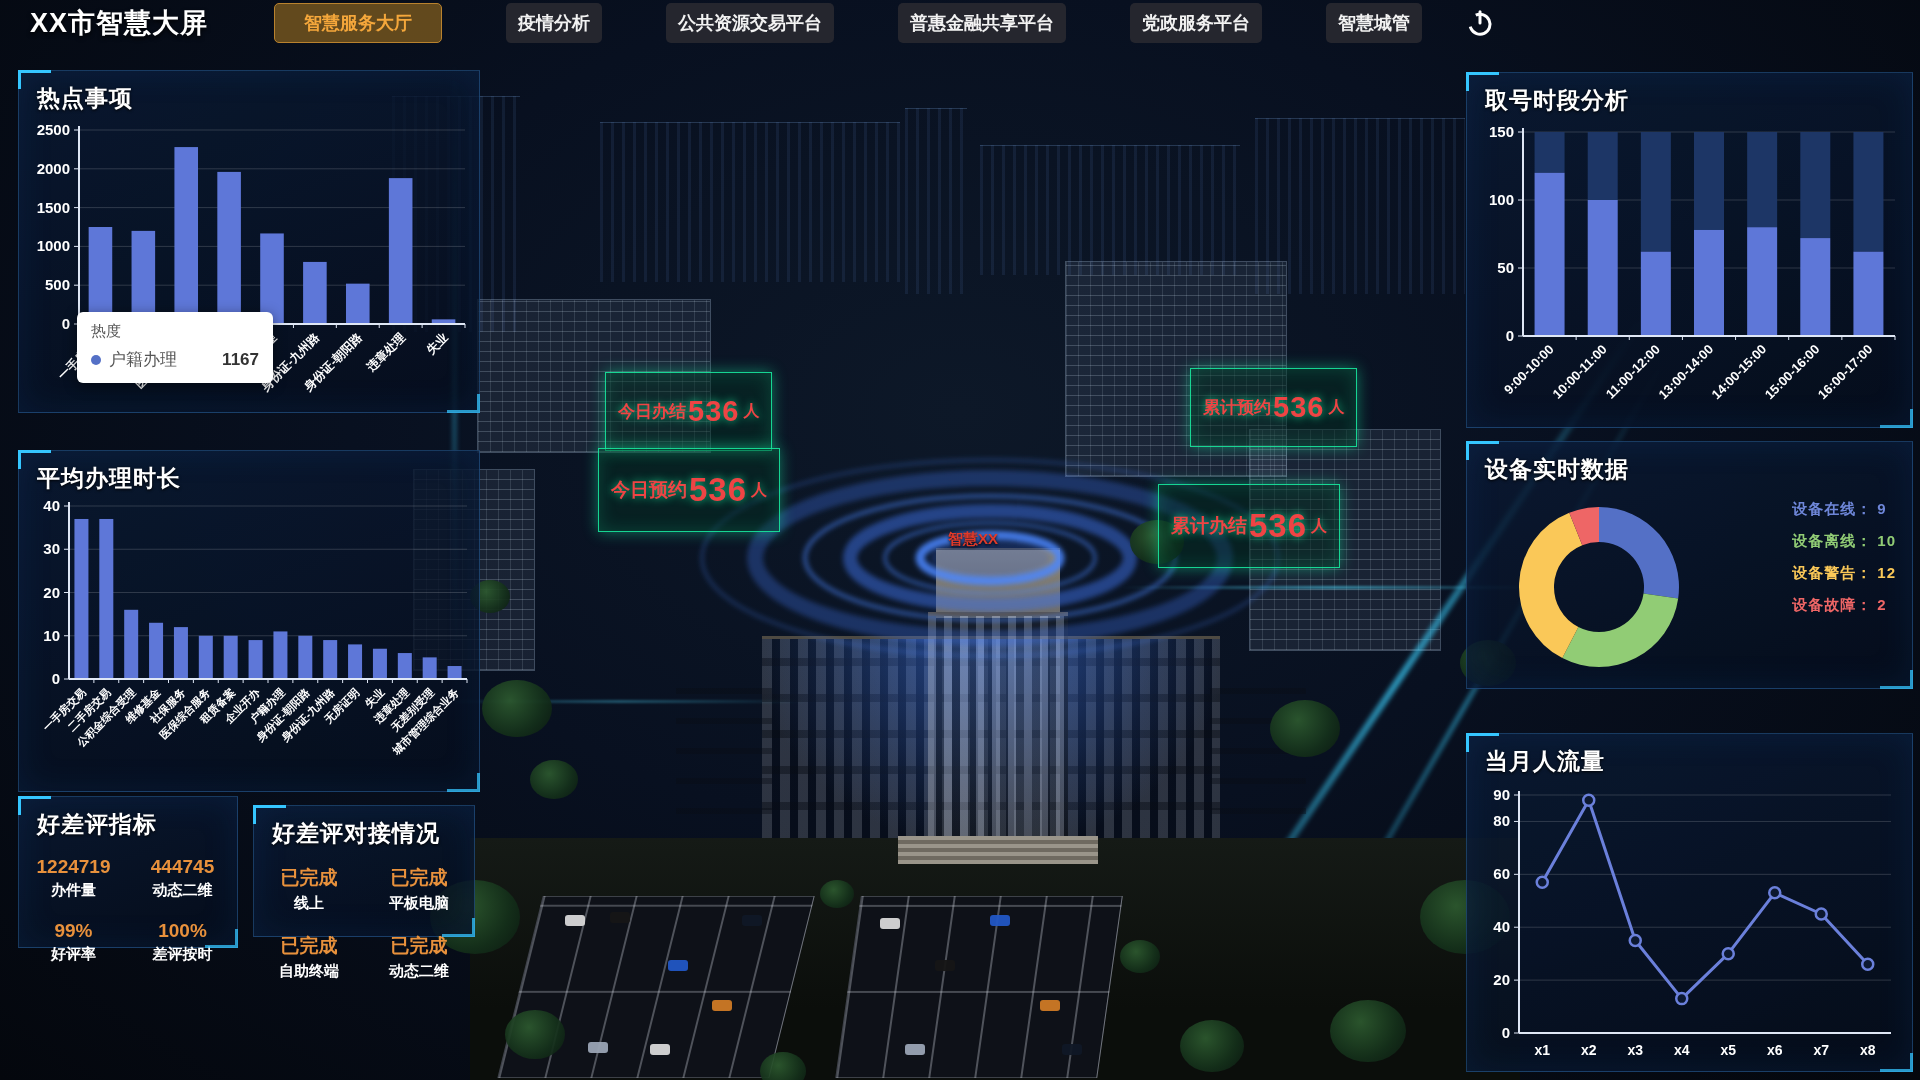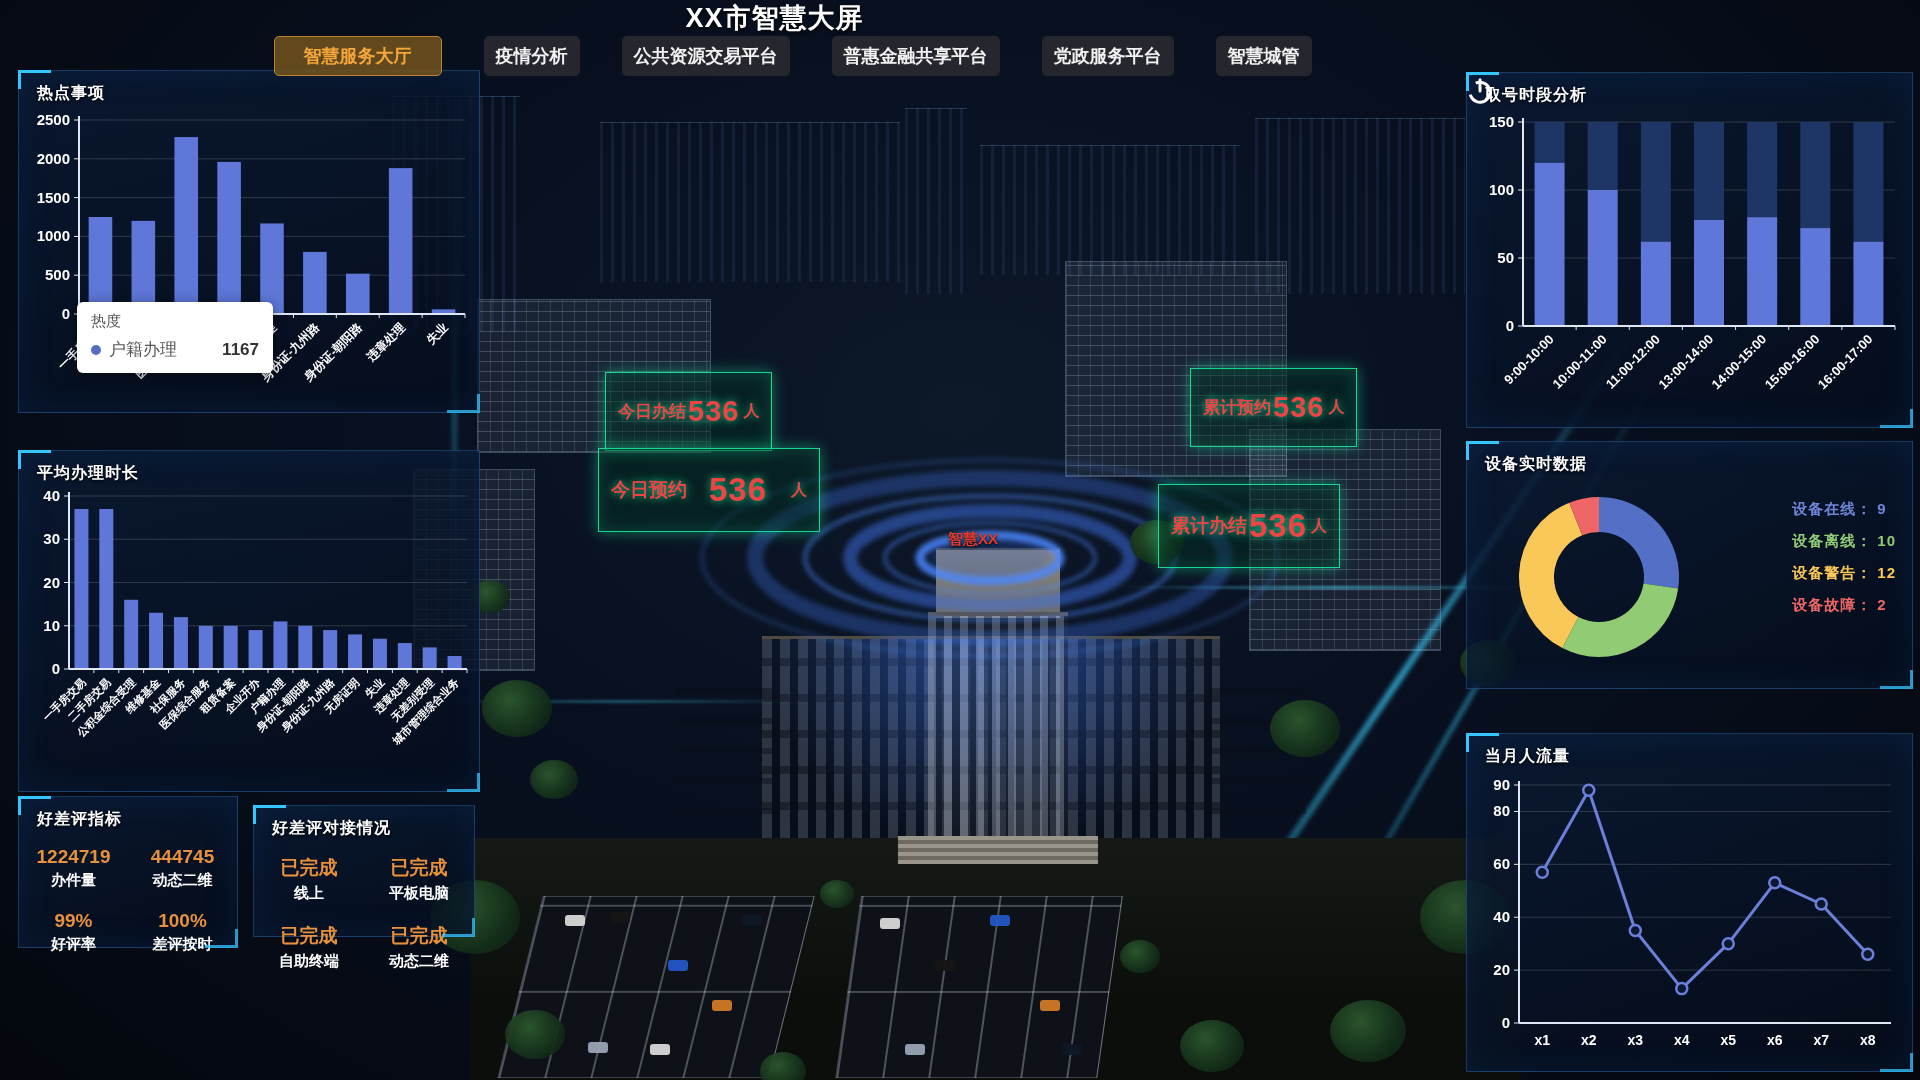--- a/index.html
+++ b/index.html
@@ -52,38 +52,38 @@
     border:1px solid rgba(230,235,245,.22); }
   .car { position:absolute; width:20px; height:11px; border-radius:3px; opacity:.95; }
   .tree { position:absolute; border-radius:50%;
     background: radial-gradient(circle at 40% 35%, #2d5a2f, #14301a 60%, #0a1810 100%); opacity:.92; }
   .road-glow { position:absolute; background: linear-gradient(180deg, rgba(40,200,255,0), rgba(60,210,255,.65), rgba(40,200,255,0));
     filter: blur(2px); }
   .streak { position:absolute; height:3px;
     background: linear-gradient(90deg, rgba(60,210,255,0), rgba(80,220,255,.55), rgba(60,210,255,0)); filter:blur(1px); }
   .rings { position:absolute; left:645px; top:380px; pointer-events:none; }
   
-  .nav { position:absolute; top:0; left:0; width:1519px; height:46px; z-index:9; display:flex; align-items:center;flex-direction:column; }
+  .nav { position:absolute; top:0; left:0; width:1519px; height:46px; z-index:9; display:flex; align-items:center; }
   .app-title { margin-left:30px; font-size:27px; font-weight:bold; letter-spacing:1px; text-shadow:0 2px 4px #000; white-space:nowrap; }
-  .tabs { display:flex; gap:42px; margin-left:66px; }
+  .tabs { display:flex; gap:64px; margin-left:66px; }
   .tab { padding:8px 12px; border-radius:5px; font-size:18px; font-weight:bold;
     background:rgba(40,40,48,.92); color:#f2f2f2; white-space:nowrap; cursor:pointer; }
   .tab.active { background:rgba(112,82,30,.88); border:1px solid #b9822e; color:#f5a73b; padding:7px 29px; }
   .power { margin-left:auto; margin-right:24px; cursor:pointer; display:flex; align-items:center; }
   
   .panel { position:absolute; z-index:5;
     background: linear-gradient(160deg, rgba(10,26,52,.80), rgba(5,13,28,.80));
     border:1px solid rgba(60,140,220,.35);
     box-shadow: inset 0 0 34px rgba(20,80,160,.16);
   }
   .panel::before { content:""; position:absolute; left:-1px; top:-1px; width:30px; height:16px;
     border-left:3px solid #35c6ff; border-top:3px solid #35c6ff; }
   .panel::after { content:""; position:absolute; right:-1px; bottom:-1px; width:30px; height:16px;
     border-right:3px solid rgba(53,198,255,.75); border-bottom:3px solid rgba(53,198,255,.75); }
-  .panel-title { padding:12px 0 2px 18px; font-size:16px; font-weight:bold; letter-spacing:1px; text-shadow:0 1px 3px #000; }
+  .panel-title { padding:12px 0 2px 18px; font-size:23px; font-weight:bold; letter-spacing:1px; text-shadow:0 1px 3px #000; }
   .chart-wrap { position:relative; }
   
   .tooltip { position:absolute; left:58px; top:196px; width:196px; z-index:7;
     background:#fff; border-radius:6px; padding:10px 14px 12px 14px; box-shadow:0 3px 14px rgba(0,0,0,.45); color:#555; }
   .tooltip .tt-title { font-size:15px; margin-bottom:7px; }
   .tooltip .tt-row { display:flex; align-items:center; font-size:17px; }
   .tooltip .dot { width:10px; height:10px; border-radius:50%; background:#5470c6; margin-right:8px; flex:0 0 auto; }
   .tooltip .tt-val { margin-left:auto; font-weight:bold; color:#333; }
   
   .metric-grid { display:grid; grid-template-columns:1fr 1fr; row-gap:20px; margin-top:14px; text-align:center; }
@@ -479,21 +479,21 @@
       <text x="396.75" y="276" text-anchor="middle" fill="#fff" font-size="14" font-weight="bold">x8</text>
     </svg>
 </div>
 
 <div id="holos">
     <div class="holo small" style="left: 605px; top: 372px;">
       <span class="pre">今日办结</span>
       <span class="num">536</span>
       <span class="suf">人</span>
     </div>
-    <div class="holo" style="left: 598px; top: 448px; gap: 20px;">
+    <div class="holo" style="left: 598px; top: 448px;">
       <span class="pre">今日预约</span>
       <span class="num">536</span>
       <span class="suf">人</span>
     </div>
     <div class="holo small" style="left: 1190px; top: 368px;">
       <span class="pre">累计预约</span>
       <span class="num">536</span>
       <span class="suf">人</span>
     </div>
     <div class="holo" style="left: 1158px; top: 484px;">

